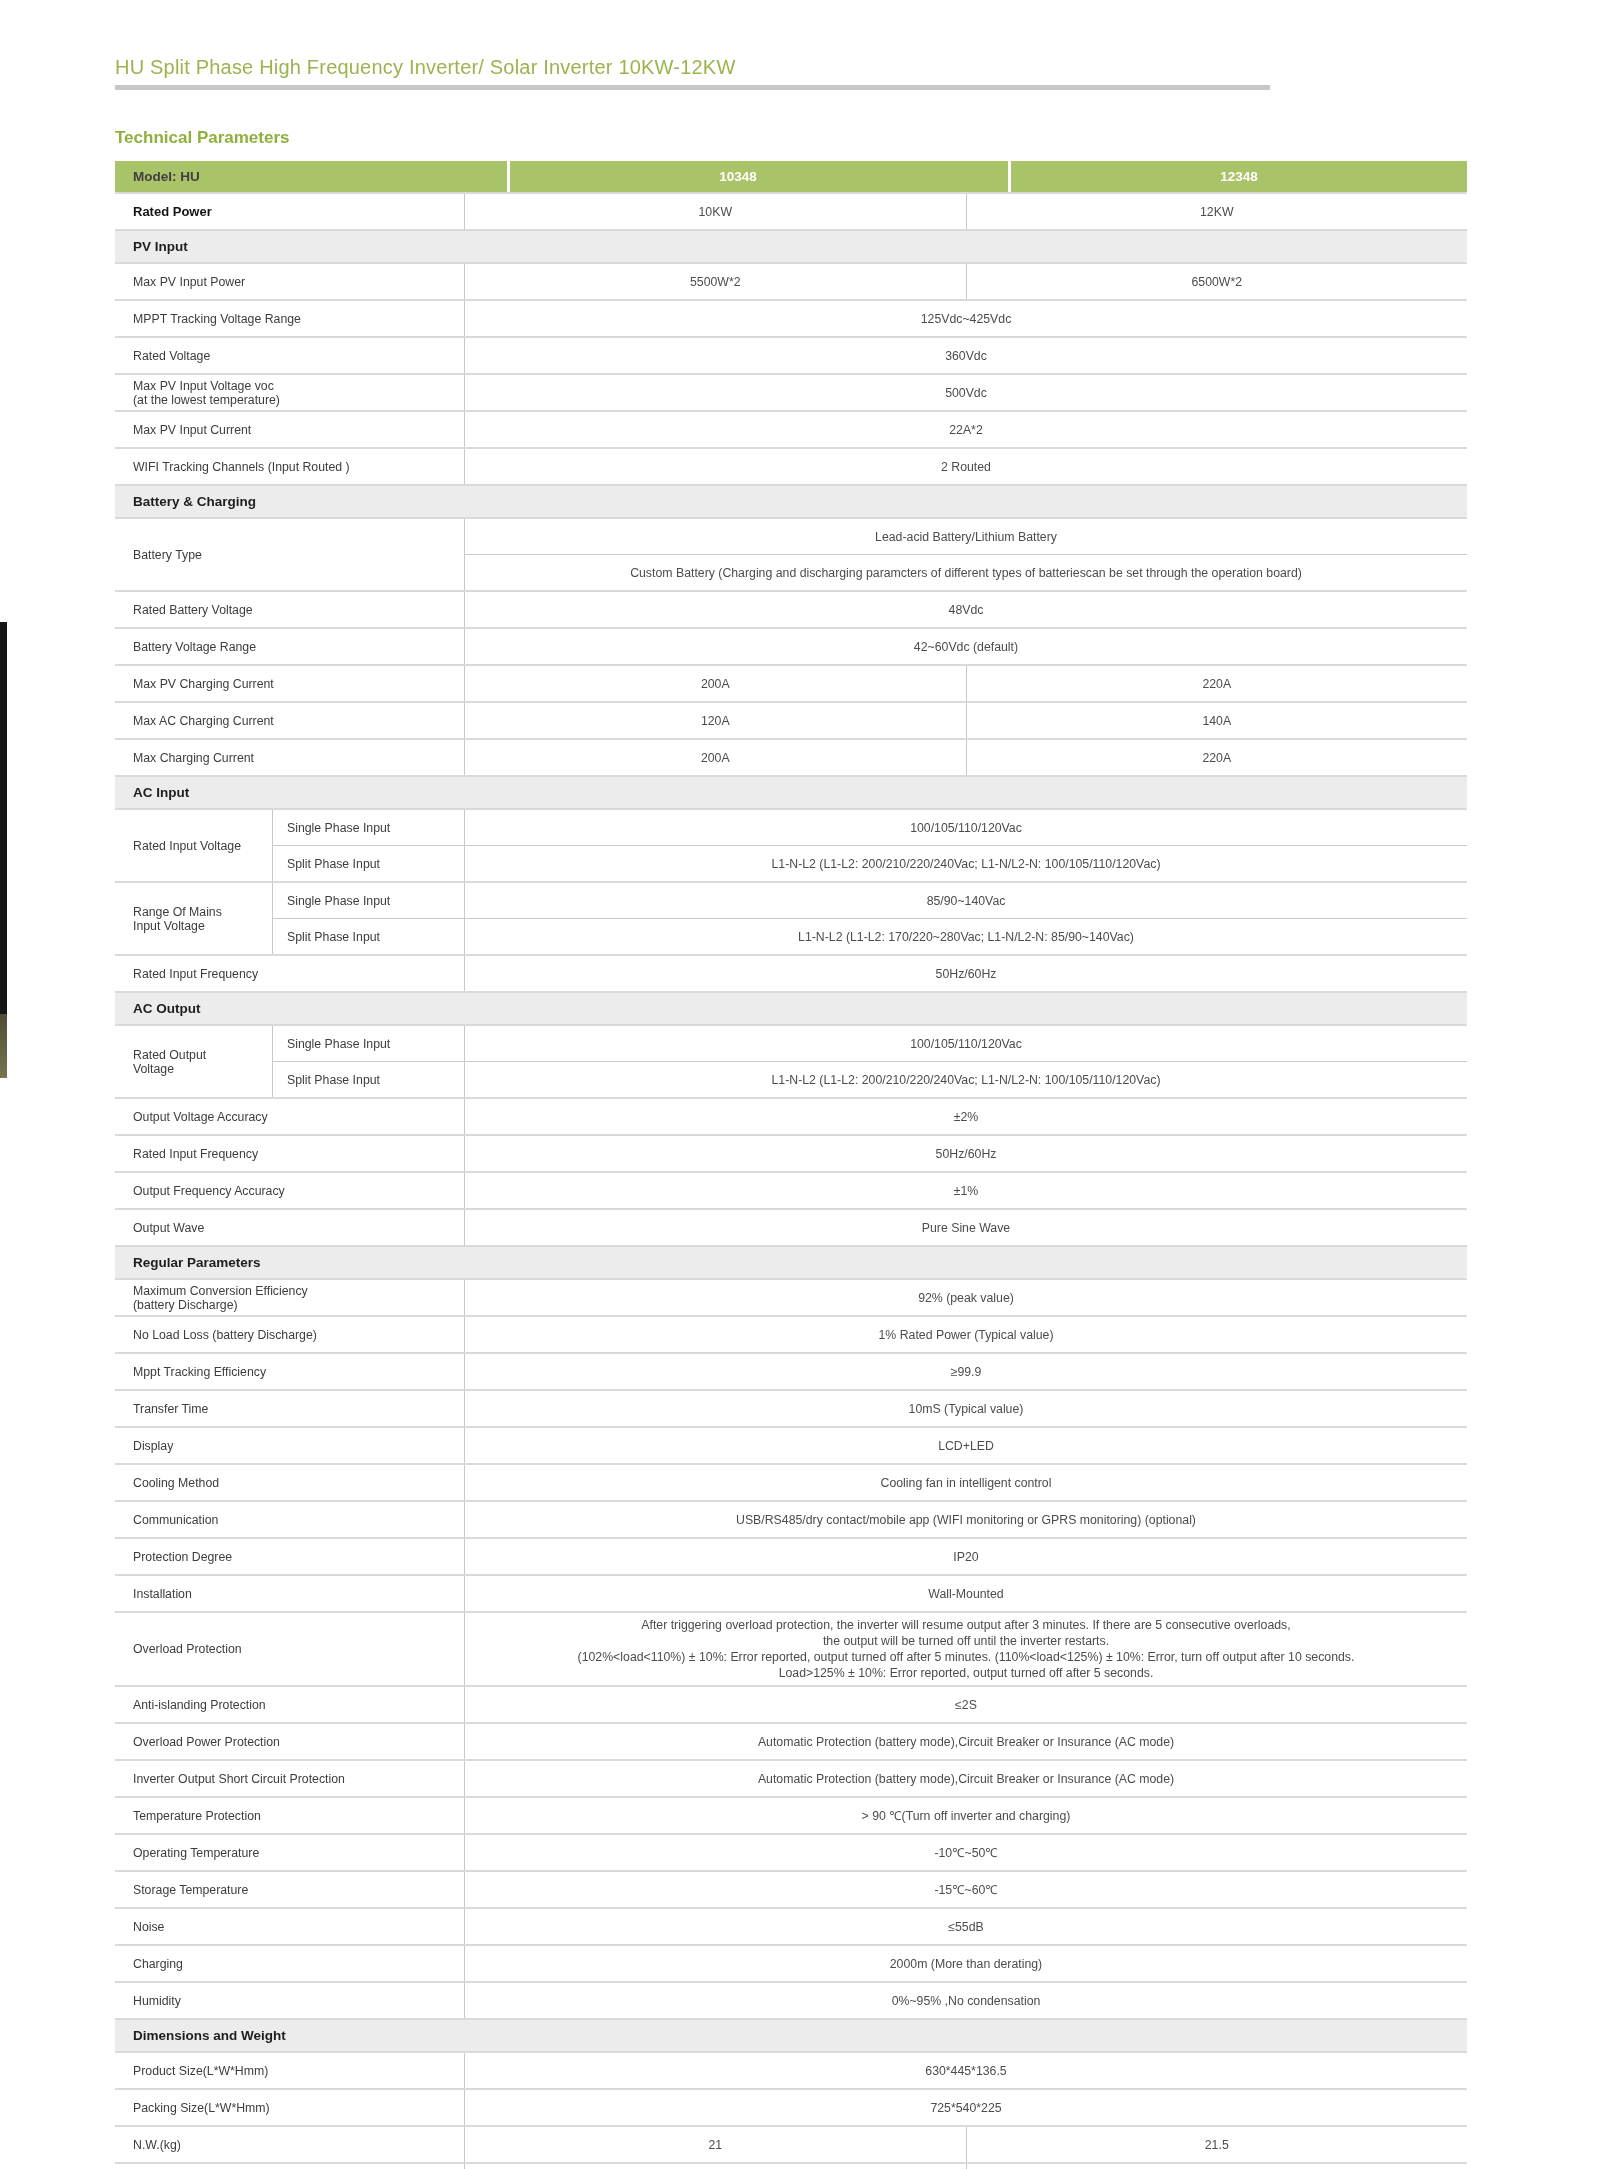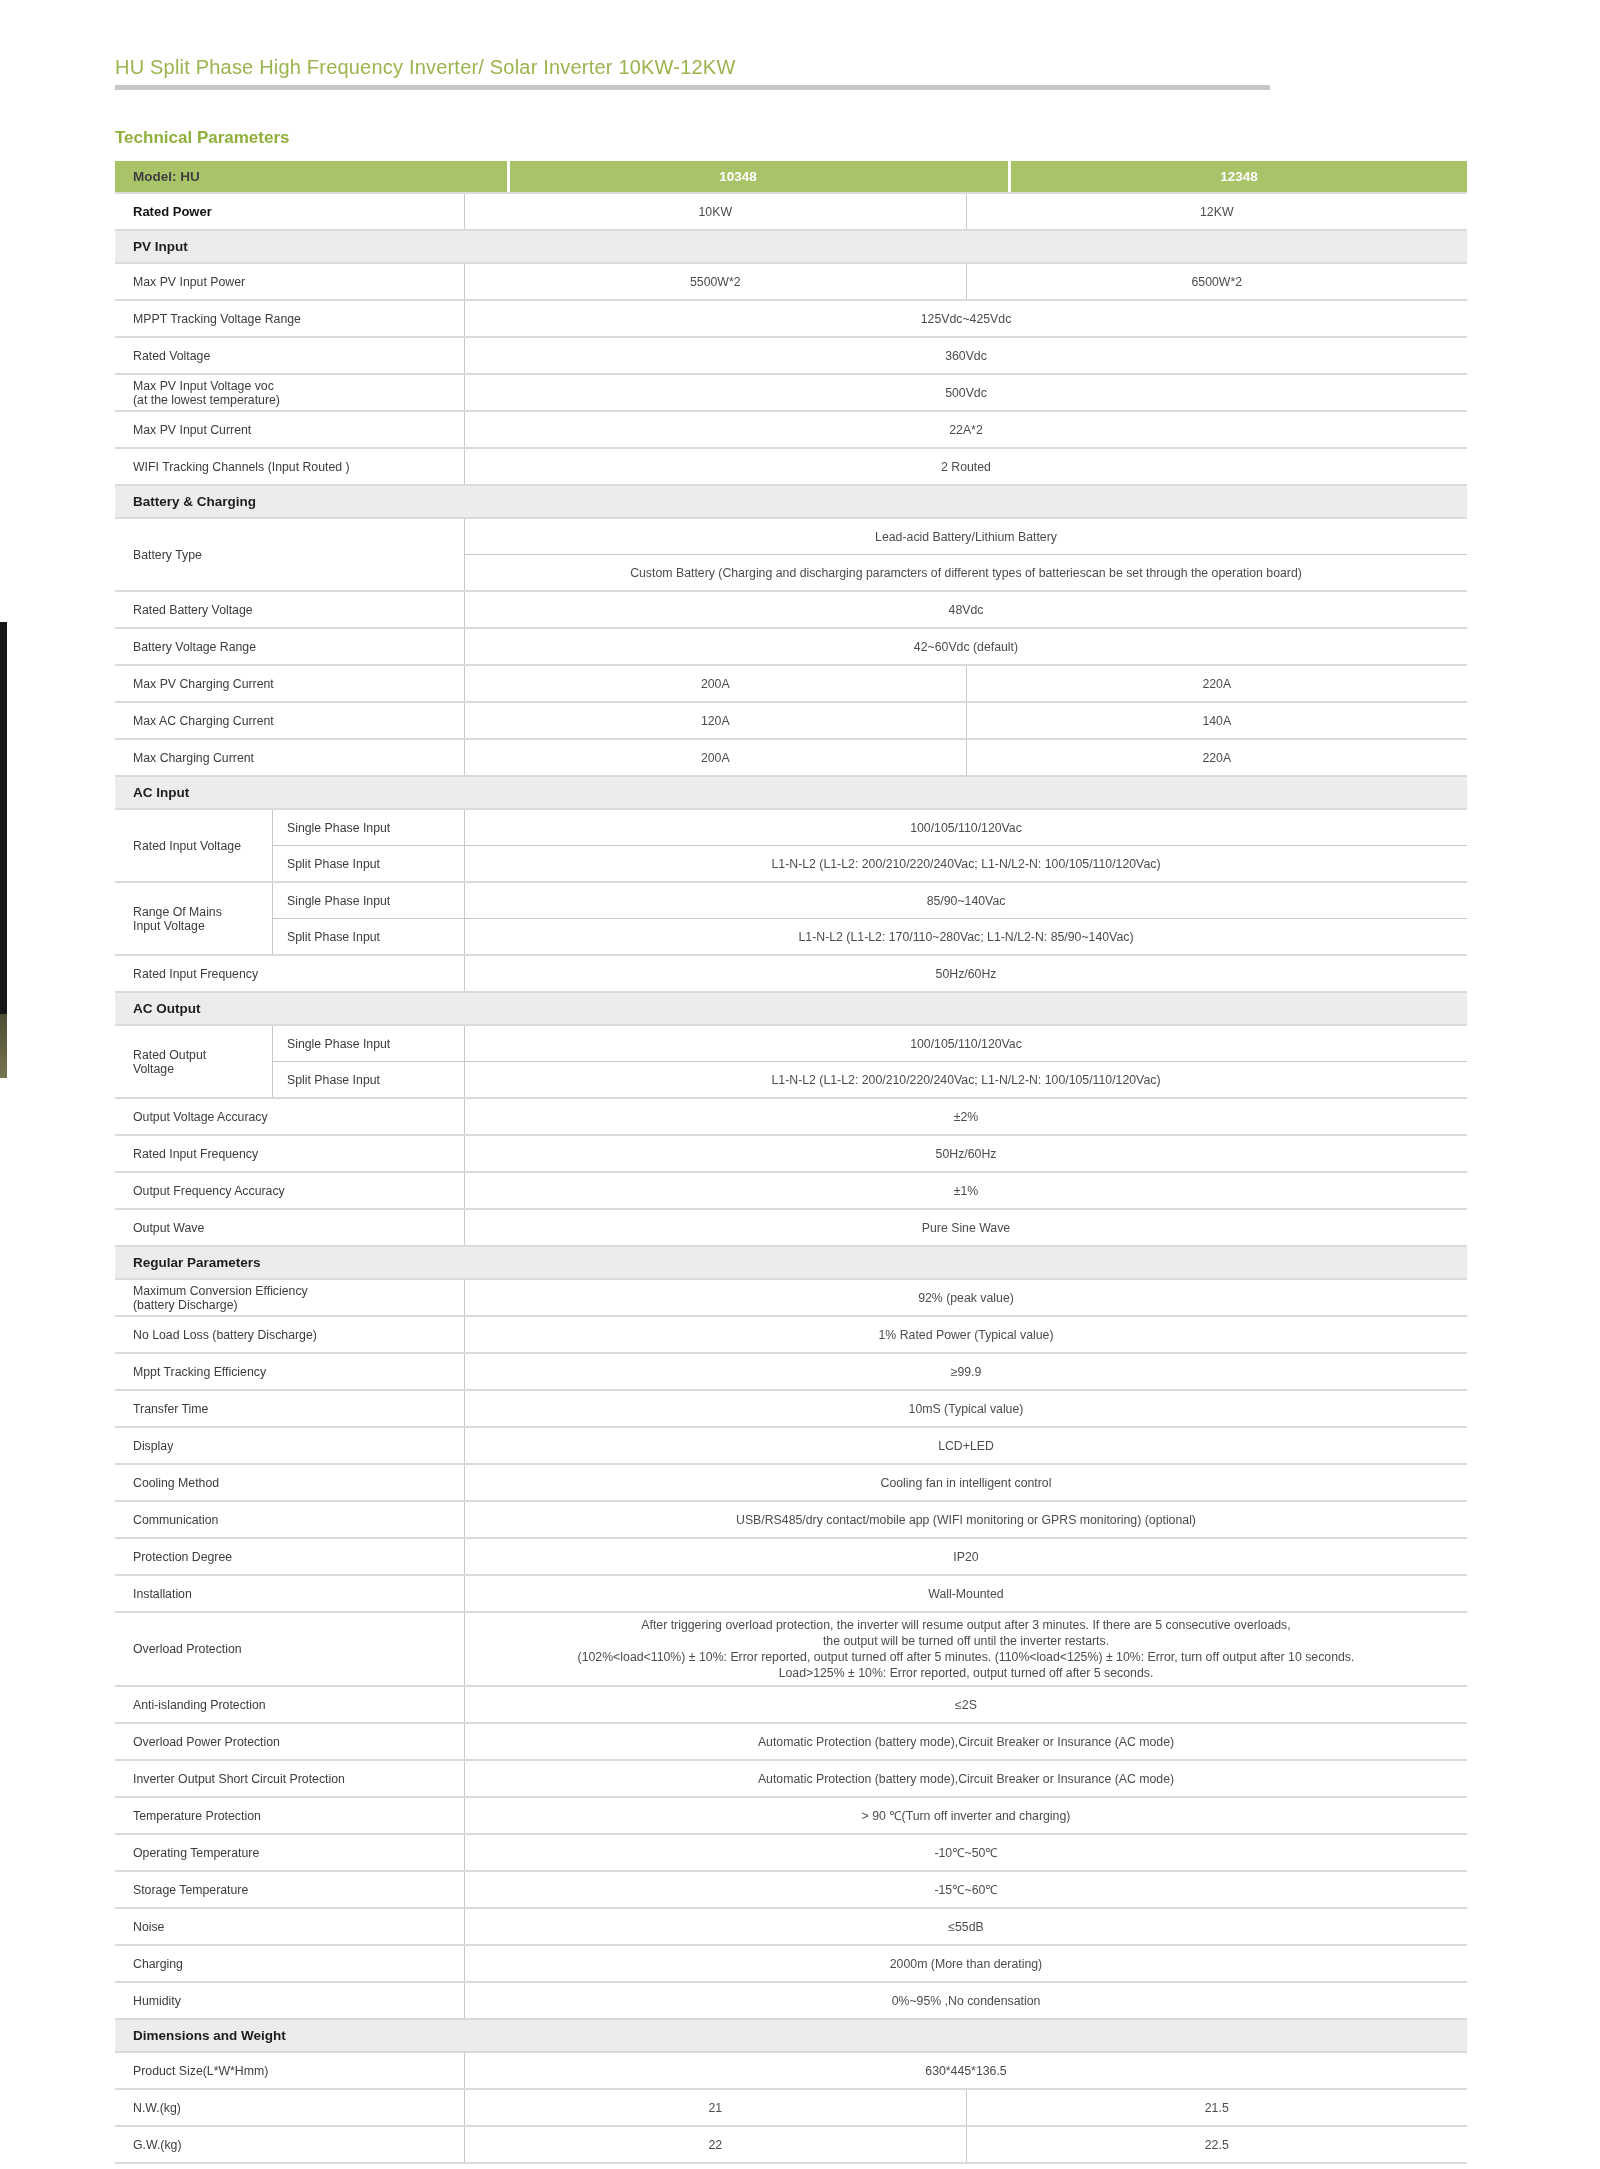--- a/index.html
+++ b/index.html
@@ -143,21 +143,21 @@
         <div class="t-row">
           <div class="cell c-glabel lbl">Range Of Mains
 Input Voltage</div>
           <div class="vstack">
             <div class="subrow">
               <div class="cell c-sub lbl sub-lbl">Single Phase Input</div>
               <div class="cell val">85/90~140Vac</div>
             </div>
             <div class="subrow">
               <div class="cell c-sub lbl sub-lbl">Split Phase Input</div>
-              <div class="cell val">L1-N-L2 (L1-L2: 170/110~280Vac; L1-N/L2-N: 85/90~140Vac)</div>
+              <div class="cell val">L1-N-L2 (L1-L2: 170/220~280Vac; L1-N/L2-N: 85/90~140Vac)</div>
             </div>
           </div>
         </div>
         <div class="t-row">
           <div class="cell c-label lbl">Rated Input Frequency</div>
           <div class="cell val">50Hz/60Hz</div>
         </div>
         <div class="t-row sec">
           <div class="cell sec-lbl">AC Output</div>
         </div>
@@ -275,20 +275,24 @@
           <div class="cell val">0%~95% ,No condensation</div>
         </div>
         <div class="t-row sec">
           <div class="cell sec-lbl">Dimensions and Weight</div>
         </div>
         <div class="t-row">
           <div class="cell c-label lbl">Product Size(L*W*Hmm)</div>
           <div class="cell val">630*445*136.5</div>
         </div>
         <div class="t-row">
+          <div class="cell c-label lbl">Packing Size(L*W*Hmm)</div>
+          <div class="cell val">725*540*225</div>
+        </div>
+        <div class="t-row">
           <div class="cell c-label lbl">N.W.(kg)</div>
           <div class="cell val v-split">21</div>
           <div class="cell val">21.5</div>
         </div>
         <div class="t-row">
           <div class="cell c-label lbl">G.W.(kg)</div>
           <div class="cell val v-split">22</div>
           <div class="cell val">22.5</div>
         </div>
       </div>

